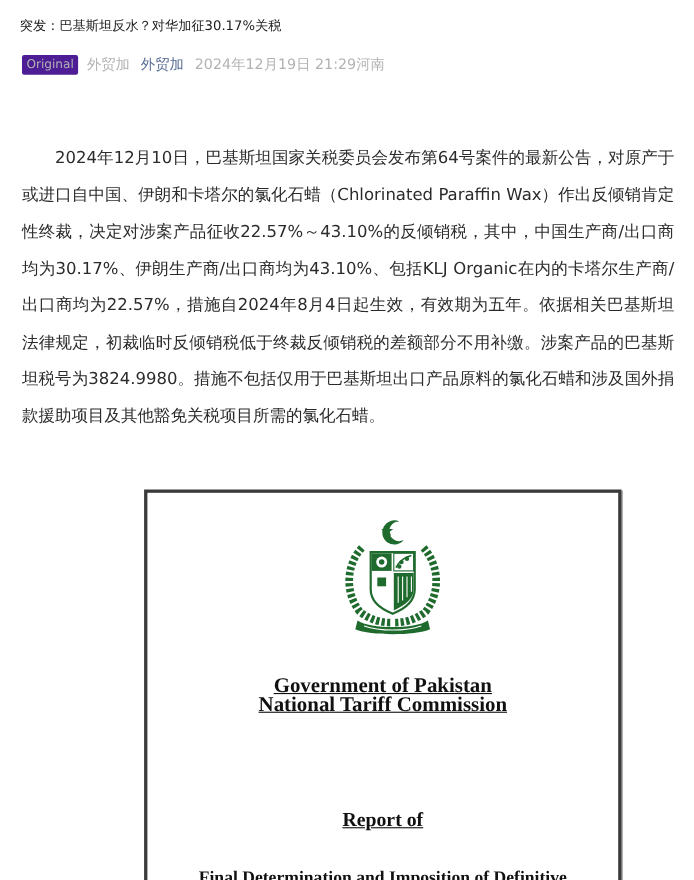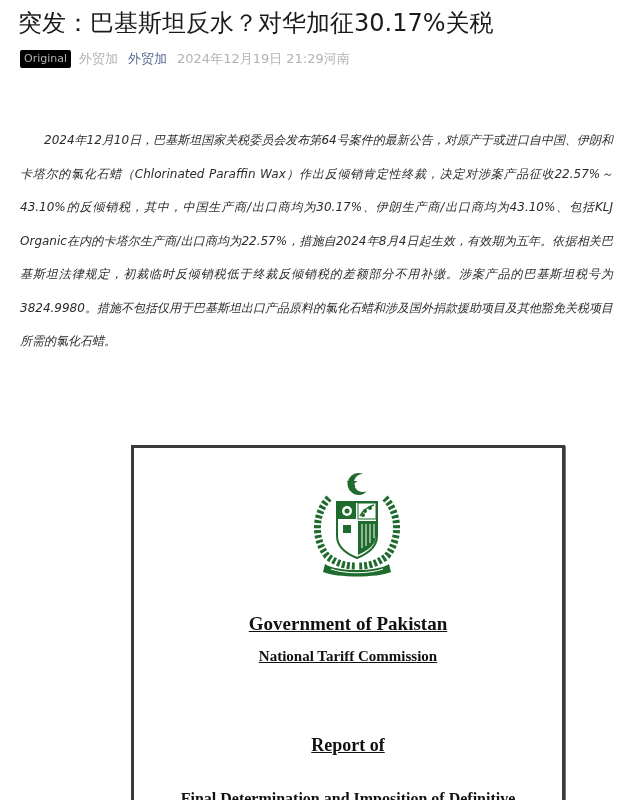--- a/index.html
+++ b/index.html
@@ -1,36 +1,36 @@
 <!DOCTYPE html>
 <html><head>
   <meta charset="utf-8">
   <style>
     html, body { margin: 0; padding: 0; background: #ffffff; }
     body { width: 631px; height: 800px; overflow: hidden; position: relative;
            font-family: "DejaVu Sans", "Liberation Sans", sans-serif; color: #222; }
-    .title { position: absolute; left: 18px; top: 8px; font-size: 24px; line-height: 30px;
+    .title { position: absolute; left: 18px; top: 8px; font-size: 12px; line-height: 30px;
              color: #1a1a1a; letter-spacing: 0px; white-space: nowrap; }
     .meta { position: absolute; left: 20px; top: 49px; height: 20px; display: flex; align-items: center;
             font-size: 13px; color: #b2b2b2; white-space: nowrap; }
-    .meta .badge { background: #000000; color: #b2b2b2; font-size: 11px; padding: 1px 4px;
+    .meta .badge { background: #4c1d95; color: #b2b2b2; font-size: 11px; padding: 1px 4px;
                    border-radius: 2px; margin-right: 8px; line-height: 16px; }
     .meta .author-plain { margin-right: 10px; }
     .meta .author-link { color: #576b95; margin-right: 10px; }
     .meta .date { }
-    .body-text { position: absolute; left: 20px; top: 112px; width: 593px; font-size: 12px;
-                 line-height: 33.5px; color: #2b2b2b; text-align: justify; text-indent: 2em; font-style: italic; }
+    .body-text { position: absolute; left: 20px; top: 112px; width: 593px; font-size: 15px;
+                 line-height: 33.5px; color: #2b2b2b; text-align: justify; text-indent: 2em; }
     .doc-frame { position: absolute; left: 131px; top: 445px; width: 428px; height: 400px;
                  border: 3px solid #3a3a3a; box-shadow: 1px 1px 0 #777; background: #fff; }
     .emblem { position: absolute; left: 173px; top: 20px; width: 100px; height: 115px; }
     .doc-heading { position: absolute; left: 0; width: 100%; text-align: center;
                    font-family: "Liberation Serif", "DejaVu Serif", serif; font-weight: bold;
                    color: #111; white-space: nowrap; text-decoration: underline; }
     .h1 { top: 164px; font-size: 19px; line-height: 24px; }
-    .h2 { top: 196px; font-size: 15px; line-height: 24px; }
+    .h2 { top: 181px; font-size: 19px; line-height: 24px; }
     .h3 { top: 285px; font-size: 18px; line-height: 24px; text-align: center; }
     .h4 { top: 340px; font-size: 16px; line-height: 22px; }
   </style>
 </head>
 <body>
 
 <div class="title">突发：巴基斯坦反水？对华加征30.17%关税</div>
 
 <div class="meta">
   <span class="badge">Original</span>

